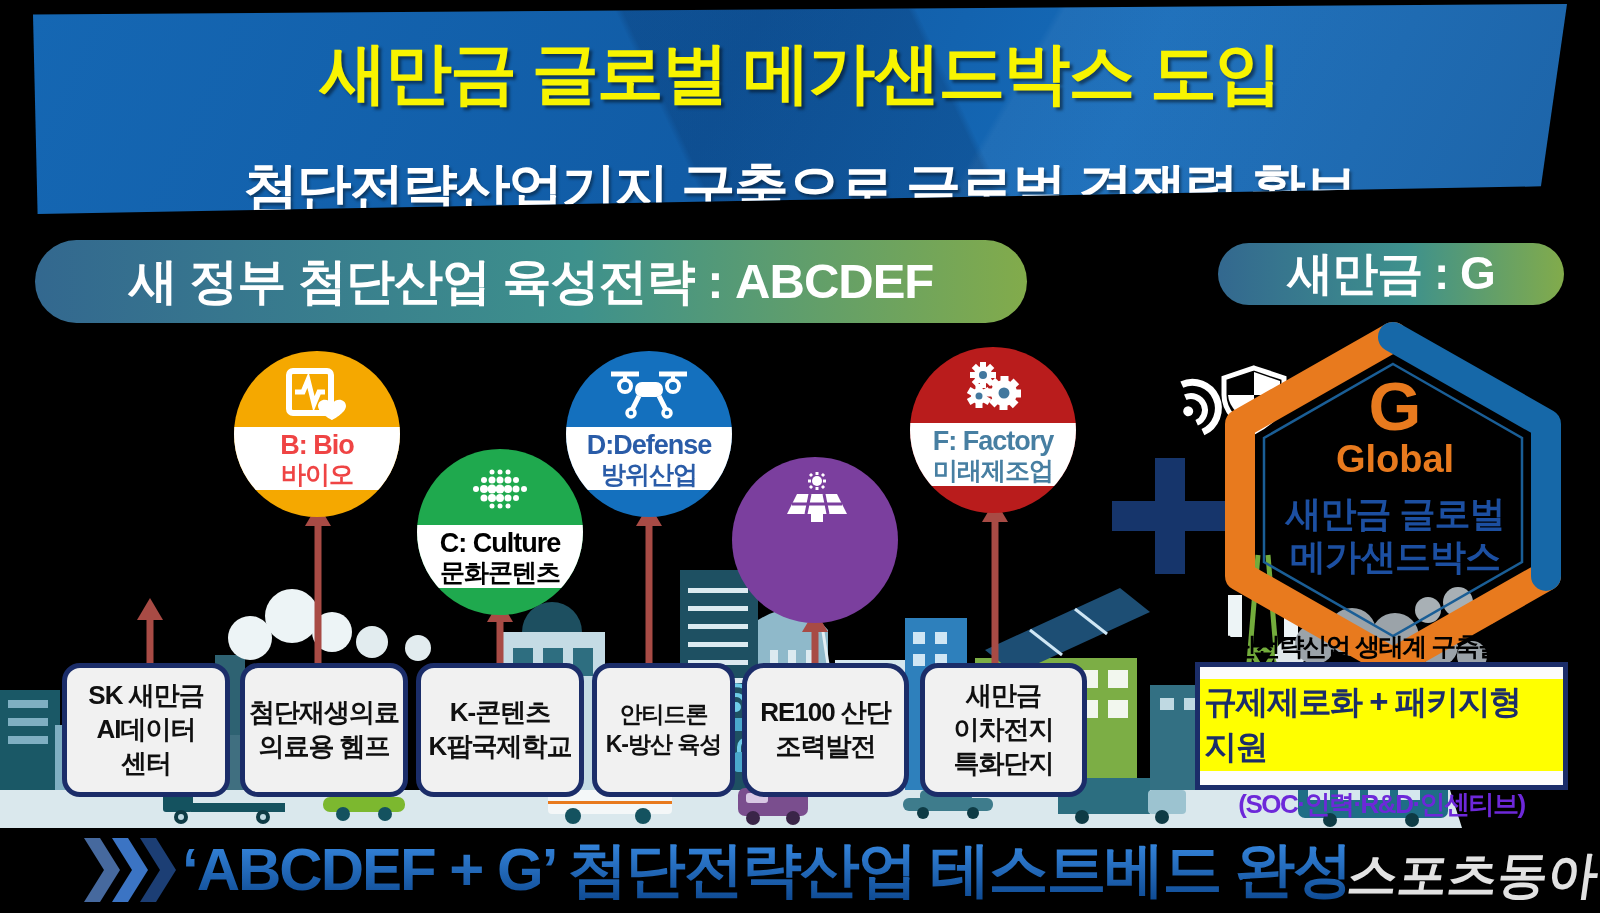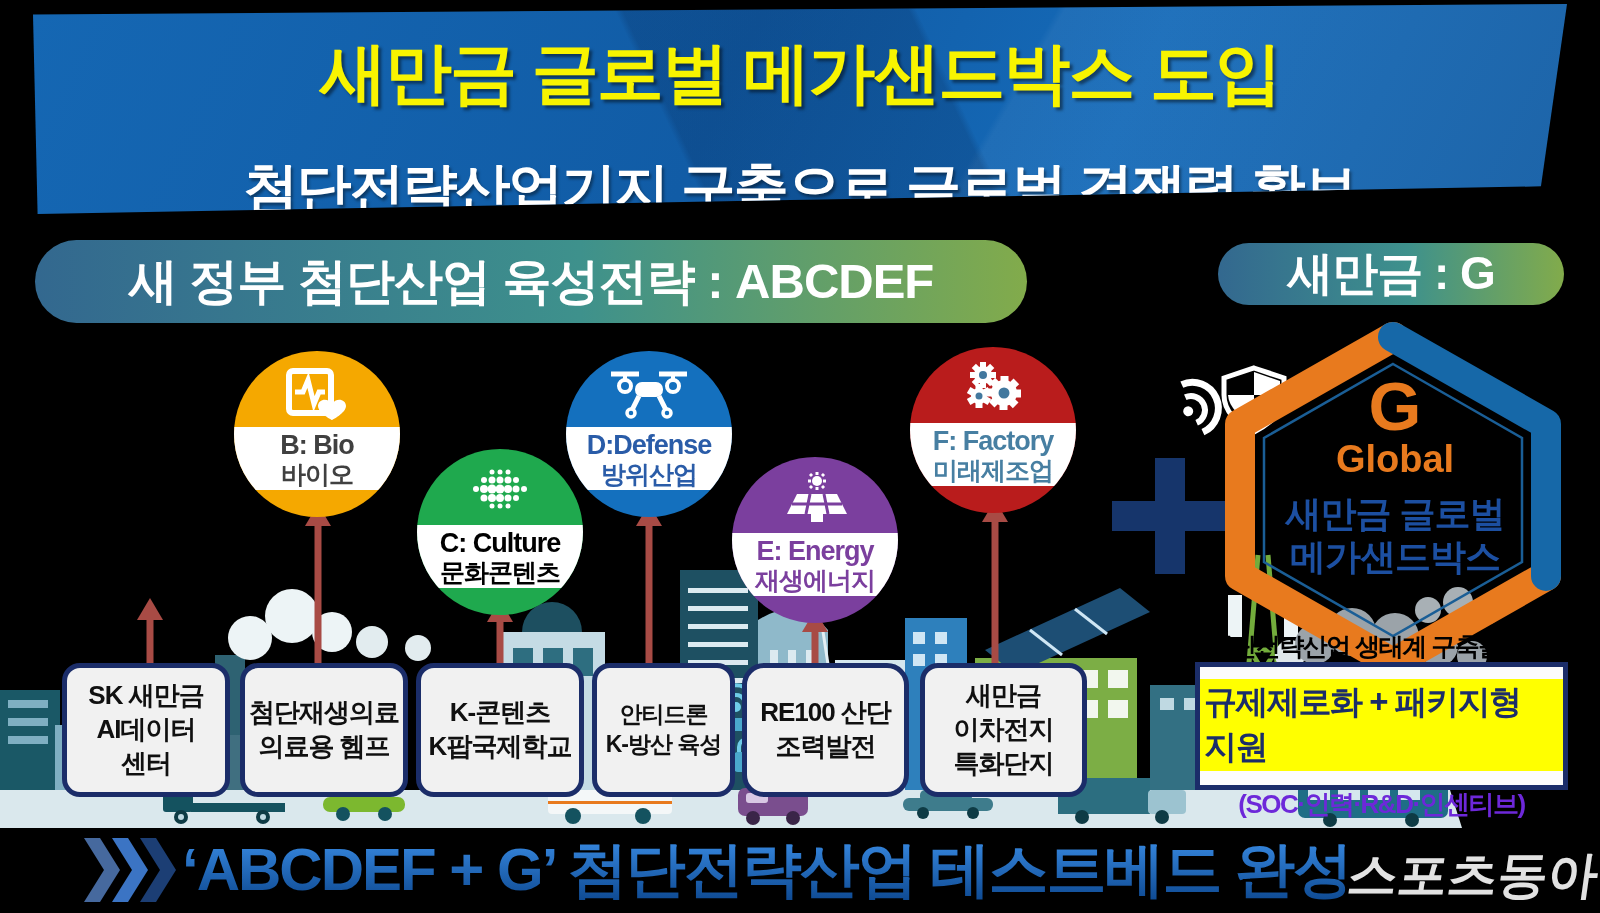--- a/index.html
+++ b/index.html
@@ -29,21 +29,21 @@
 
   
   .circle{position:absolute;width:166px;height:166px;border-radius:50%;overflow:hidden;z-index:5;}
   .circle .cicon{position:absolute;left:50%;top:9%;transform:translateX(-50%);}
   .circle .band{position:absolute;left:0;right:0;top:46%;height:38%;background:#fff;
     display:flex;flex-direction:column;align-items:center;justify-content:center;
     font-weight:bold;line-height:1.12;letter-spacing:-1px;}
   .band .l1{font-size:27px;}
   .band .l2{font-size:25px;}
   .c-a{left:67px; top:447px;background:#E8111C;} .c-a .band{color:#E8111C;}
-  .c-b{left:234px;top:351px;background:#F5A800;} .c-b .band{color:#404040;}
+  .c-b{left:234px;top:351px;background:#F5A800;} .c-b .band{color:#ef4444;}
   .c-c{left:417px;top:449px;background:#1FA94E;} .c-c .band{color:#000000;}
   .c-d{left:566px;top:351px;background:#1470BE;} .c-d .band{color:#2A5CA8;}
   .c-e{left:732px;top:457px;background:#7B3F9E;} .c-e .band{color:#7B3F9E;}
   .c-f{left:910px;top:347px;background:#b91c1c;} .c-f .band{color:#477FA2;}
 
   
   .plus{position:absolute;left:1112px;top:458px;width:116px;height:116px;z-index:5;}
   .plus::before{content:"";position:absolute;left:0;top:43px;width:116px;height:30px;background:#16356B;}
   .plus::after{content:"";position:absolute;left:43px;top:0;width:30px;height:116px;background:#16356B;}
   .netshield{position:absolute;left:1158px;top:360px;z-index:5;}
@@ -341,24 +341,20 @@
           <line x1="49" y1="14" x2="51" y2="16"></line>
         <line x1="51" y1="2" x2="49" y2="4"></line>
           <line x1="39" y1="14" x2="37" y2="16"></line>
       </g>
       <polygon points="24,22 64,22 74,42 14,42" fill="#fff"></polygon>
       <line x1="37" y1="22" x2="33" y2="42" stroke="#7B3F9E" stroke-width="3"></line>
       <line x1="51" y1="22" x2="55" y2="42" stroke="#7B3F9E" stroke-width="3"></line>
       <line x1="19" y1="32" x2="69" y2="32" stroke="#7B3F9E" stroke-width="3"></line>
       <rect x="38" y="42" width="12" height="8" fill="#fff"></rect>
     </svg>
-    <div class="band">
-      <div class="l1">E: Energy</div>
-      <div class="l2">재생에너지</div>
-    </div>
   </div>
 
   <div class="circle c-f">
     <svg class="cicon" width="74" height="54" viewBox="0 0 74 54">
       <g fill="#fff">
         <g>
             <rect x="24" y="0" width="6" height="6"></rect>
             <g transform="rotate(45 27 13)">
               <rect x="24" y="0" width="6" height="6"></rect>
             </g>

